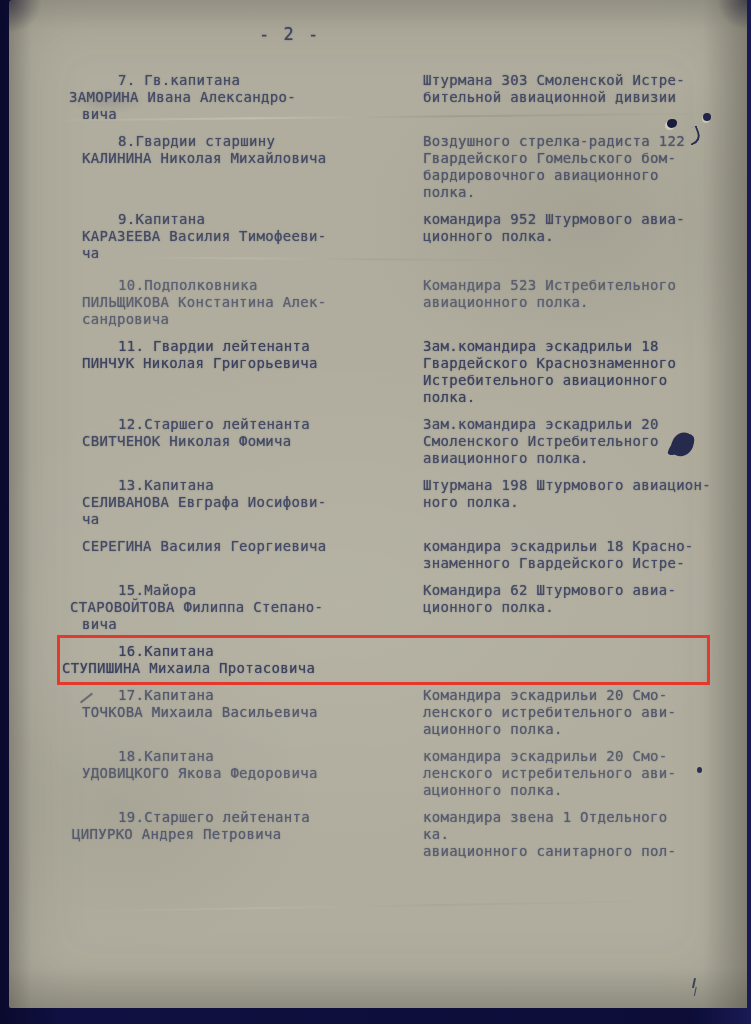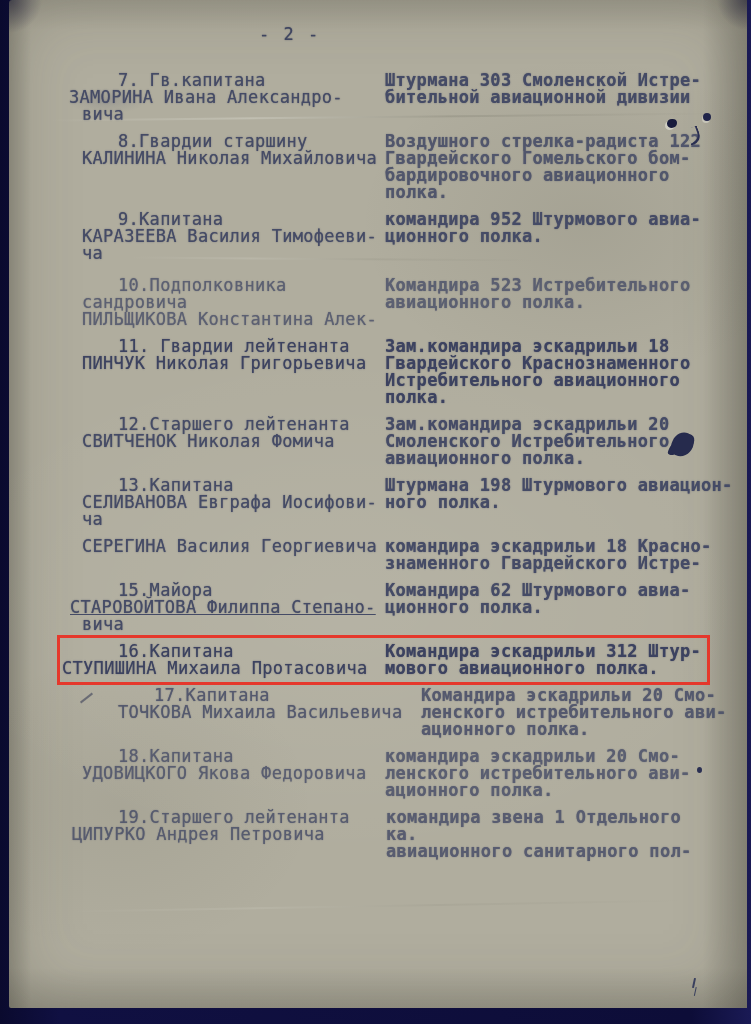--- a/index.html
+++ b/index.html
@@ -29,35 +29,35 @@
   }
   
   .page-number{
     position:absolute;left:250px;top:24px;
     font-size:17px;letter-spacing:2px;
     color:#3f4560;text-shadow:0 0 1.2px rgba(60,66,92,0.85);
   }
   .entries{position:absolute;left:0;top:72px;right:0;}
   .entry{
     display:flex;margin-bottom:10px;position:relative;
-    font-size:17px;line-height:17px;letter-spacing:0.3px;
-    color:#454b66;text-shadow:0 0 1.2px rgba(62,68,92,0.85);
+    font-size:14px;line-height:17px;letter-spacing:0.3px;
+    color:#454b66;text-shadow:0 0 1.2px rgba(62,68,92,0.85);gap:38px;
   }
   .entry .left{flex:0 0 303px;margin-left:73px;}
-  .entry .right{width:361px;font-weight:bold;}
+  .entry .right{width:361px;}
   .line{white-space:pre;}
   .line.first{padding-left:36px;}
   
   .entry:nth-child(1)  .left .line:nth-child(2){margin-left:-13px;}
-  .entry:nth-child(9)  .left .line:nth-child(2){margin-left:-12px;text-decoration:underline;}
+  .entry:nth-child(9)  .left .line:nth-child(2){margin-left:-12px;}
   .entry:nth-child(10) .left .line:nth-child(2){margin-left:-20px;}
   .entry:nth-child(13) .left .line:nth-child(2){margin-left:-10px;}
   
   .entry:nth-child(4){opacity:.78;filter:blur(.2px);margin-top:15px;}
-  .entry:nth-child(11){opacity:.85;margin-left:36px;}
+  .entry:nth-child(11){opacity:.85;}
   .entry:nth-child(12){opacity:.8;filter:blur(.2px);}
   .entry:nth-child(13){opacity:.82;justify-content:space-between;}
   .entry:nth-child(2) .right{opacity:.88;}
   .entry:nth-child(5){color:#3c4260;}
   .entry:nth-child(10){color:#3c4260;}
   
   .highlight-box{
     position:absolute;left:48px;right:37px;top:-8px;bottom:-8px;
     border:3px solid #e5382c;pointer-events:none;
   }
@@ -113,22 +113,22 @@
           <div class="line">ча</div>
         </div>
     <div class="col right">
           <div class="line">командира 952 Штурмового авиа-</div>
           <div class="line">ционного полка.</div>
         </div>
   </div>
       <div class="entry">
     <div class="col left">
           <div class="line first">10.Подполковника</div>
+          <div class="line">ПИЛЬЩИКОВА Константина Алек-</div>
           <div class="line">сандровича</div>
-          <div class="line">ПИЛЬЩИКОВА Константина Алек-</div>
         </div>
     <div class="col right">
           <div class="line">Командира 523 Истребительного</div>
           <div class="line">авиационного полка.</div>
         </div>
   </div>
       <div class="entry">
     <div class="col left">
           <div class="line first">11. Гвардии лейтенанта</div>
           <div class="line">ПИНЧУК Николая Григорьевича</div>
@@ -179,24 +179,20 @@
         </div>
     <div class="col right">
           <div class="line">Командира 62 Штурмового авиа-</div>
           <div class="line">ционного полка.</div>
         </div>
   </div>
       <div class="entry">
     <div class="col left">
           <div class="line first">16.Капитана</div>
           <div class="line">СТУПИШИНА Михаила Протасовича</div>
-        </div>
-    <div class="col right">
-          <div class="line">Командира эскадрильи 312 Штур-</div>
-          <div class="line">мового авиационного полка.</div>
         </div>
   <div class="highlight-box" style="border-color: rgb(229, 56, 44);"></div>
       </div>
       <div class="entry">
     <div class="col left">
           <div class="line first">17.Капитана</div>
           <div class="line">ТОЧКОВА Михаила Васильевича</div>
         </div>
     <div class="col right">
           <div class="line">Командира эскадрильи 20 Смо-</div>

